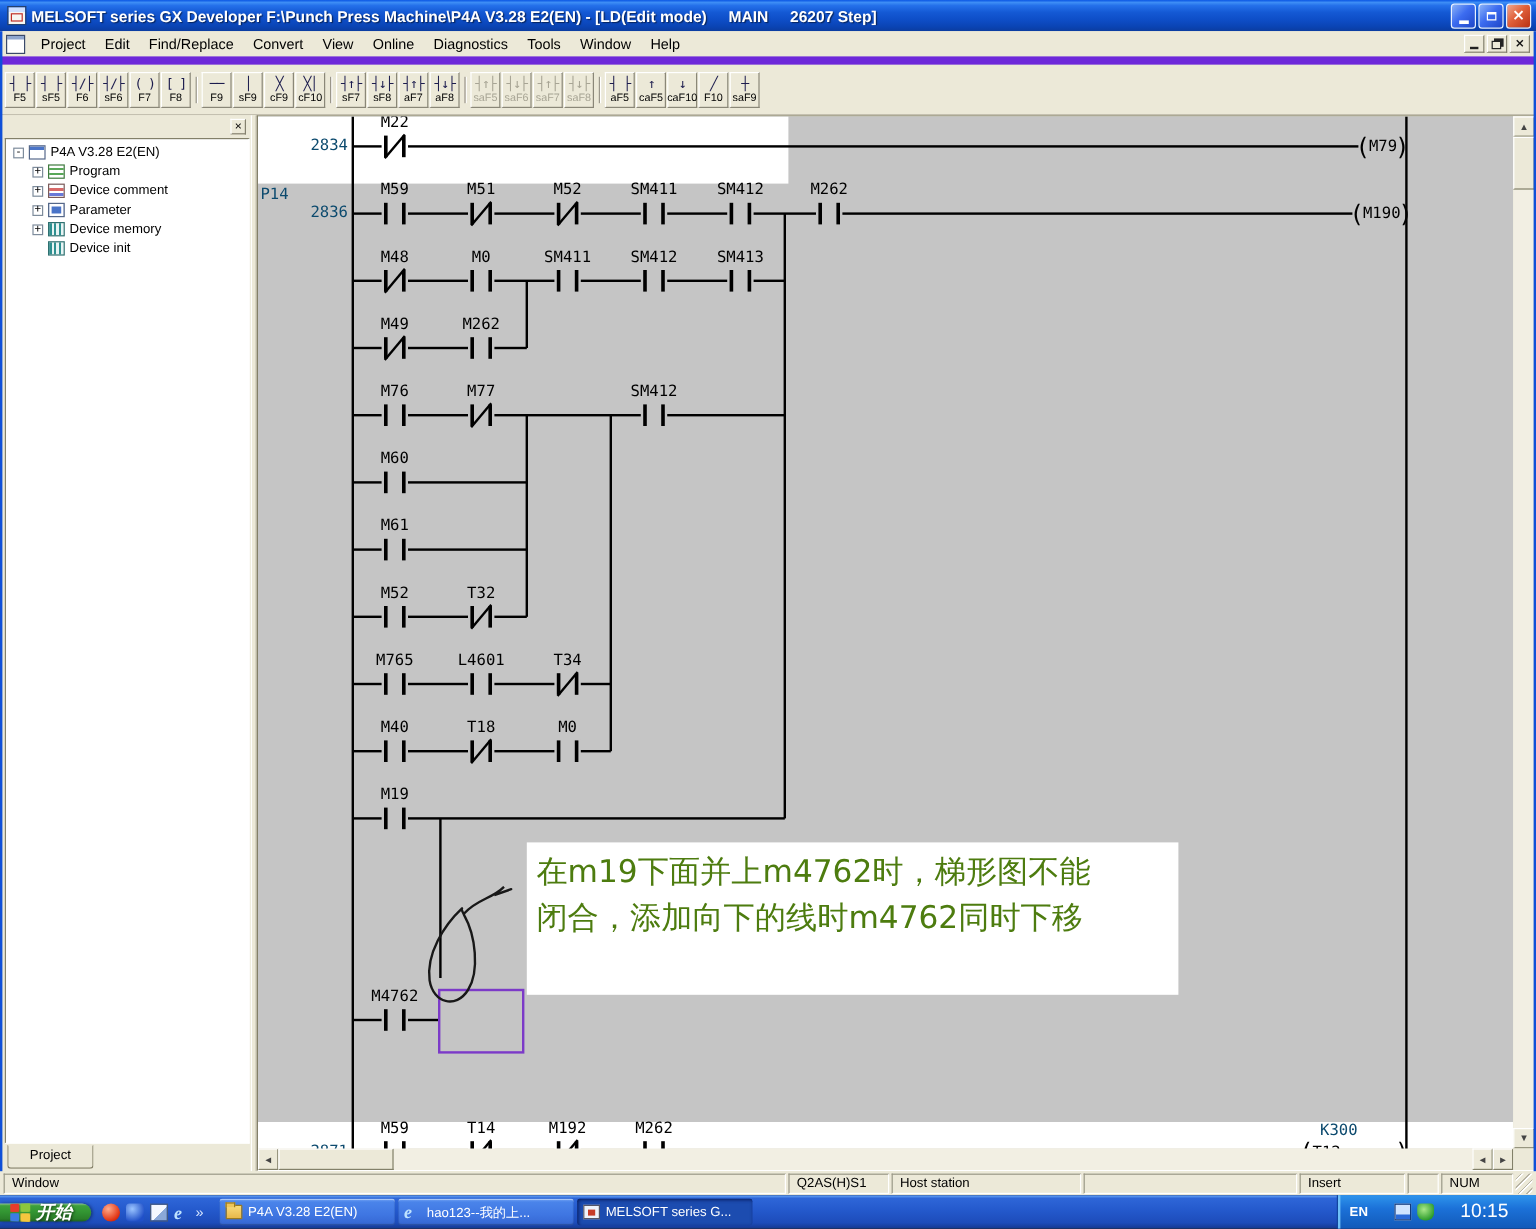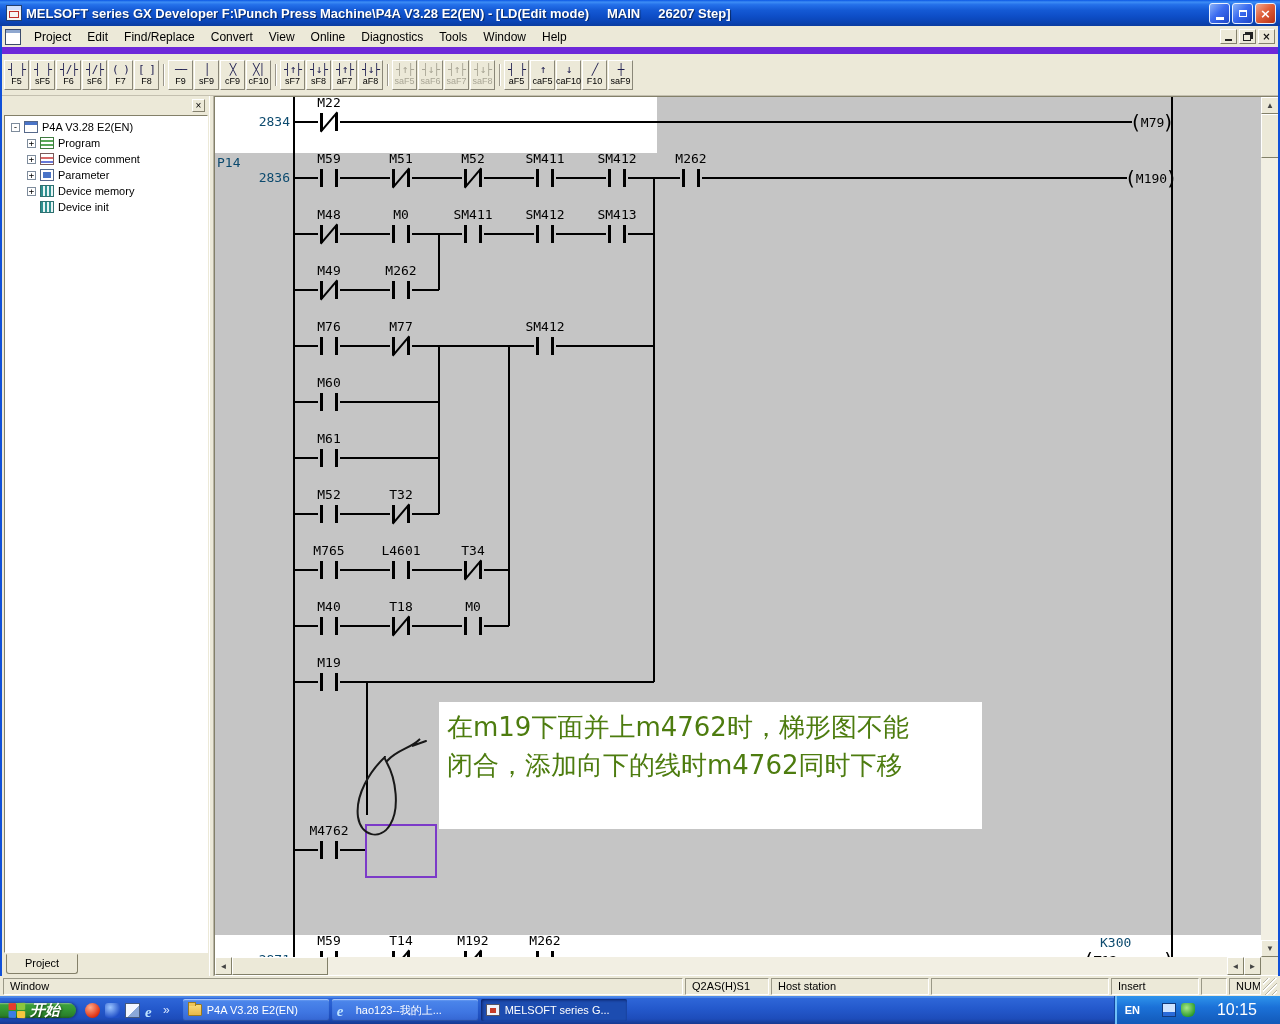--- a/index.html
+++ b/index.html
@@ -100,21 +100,21 @@
   .hsb .leftb{position:absolute;left:0;top:0;width:17px;height:18px;}
   .hthumb{position:absolute;left:17px;top:0;width:96px;height:18px;background:#ece9d8;border:1px solid;border-color:#fff #828069 #828069 #fff;box-sizing:border-box;}
   .hsb-right{position:absolute;right:0;top:0;display:flex;}
   .hsb-right .sb-btn{width:17px;height:18px;}
   .sb-corner{position:absolute;right:0;bottom:0;width:18px;height:18px;background:#ece9d8;}
 
   
   #statusbar{height:20px;flex:none;display:flex;align-items:stretch;gap:2px;background:#ece9d8;padding:2px 3px 1px;box-sizing:border-box;font-size:11px;}
   .sb-panel{border:1px solid;border-color:#9a9887 #fff #fff #9a9887;padding:1px 6px;white-space:nowrap;overflow:hidden;box-sizing:border-box;}
   .grow{flex:1;}
-  .w84{width:84px;}.w158{width:158px;}.w178{width:178px;}.w88{width:88px;}.w26{width:26px;}.w44{width:32px;}
+  .w84{width:84px;}.w158{width:158px;}.w178{width:178px;}.w88{width:88px;}.w26{width:26px;}.w44{width:60px;}
   .sb-grip{width:14px;background:repeating-linear-gradient(135deg,#ece9d8 0 3px,#b8b4a4 3px 4px,#fff 4px 5px);}
 
   
   #taskbar{position:absolute;left:0;bottom:0;width:1280px;height:28px;z-index:100;display:flex;align-items:center;
     background:linear-gradient(180deg,#3b77e0 0%,#5a97ef 3%,#2e66d8 9%,#2459cc 45%,#1d4cba 82%,#15388f 100%);}
   .start-btn{height:15px;flex:none;display:flex;align-items:center;gap:5px;padding:0 16px 0 8px;box-sizing:border-box;border-radius:0 12px 12px 0;
     background:linear-gradient(180deg,#8cc28a 0%,#3da03b 12%,#339633 45%,#2a7f29 85%,#1e5e1e 100%);box-shadow:1px 0 3px rgba(0,0,0,.45);}
   .flag{width:17px;height:15px;display:grid;grid-template-columns:1fr 1fr;grid-template-rows:1fr 1fr;gap:1px;transform:perspective(40px) rotateY(-12deg);}
   .flag i{border-radius:1px;}
   .flag i:nth-child(1){background:#e63c2c;}

